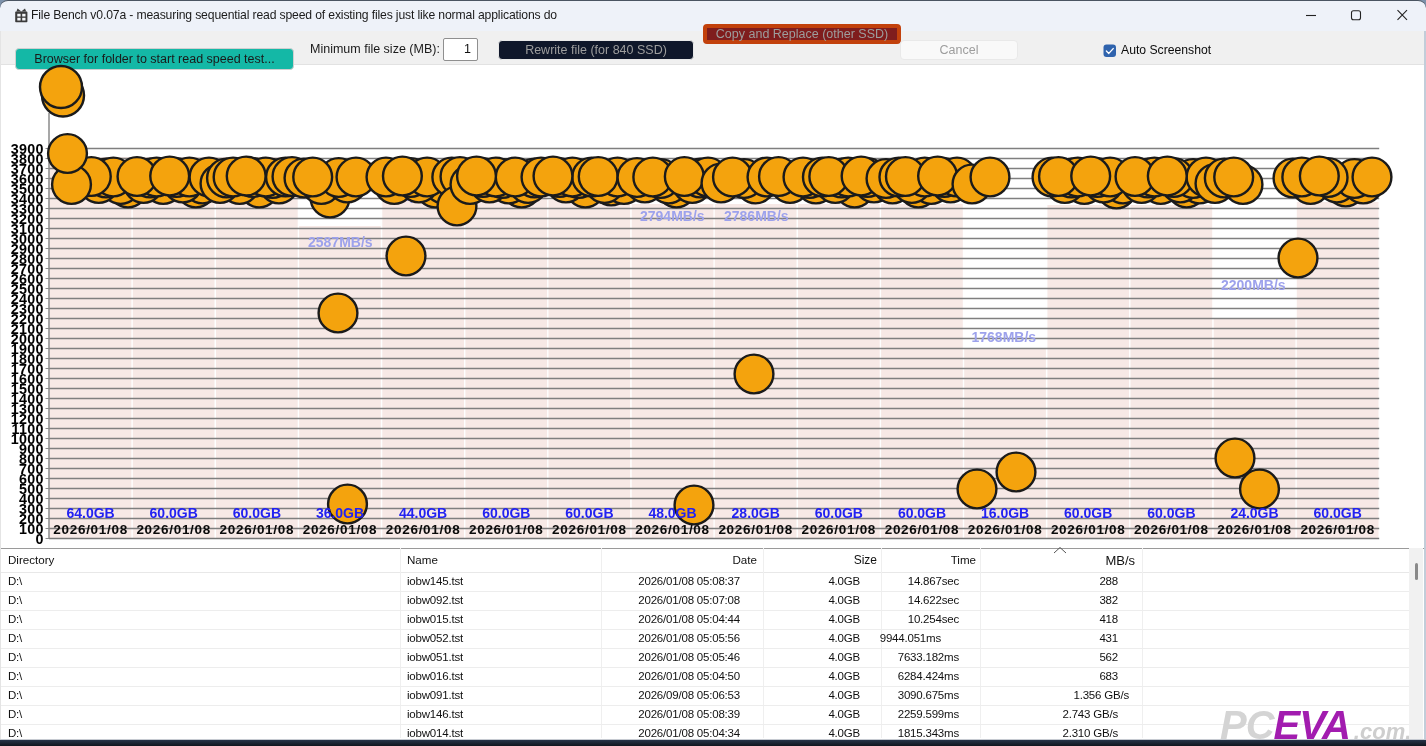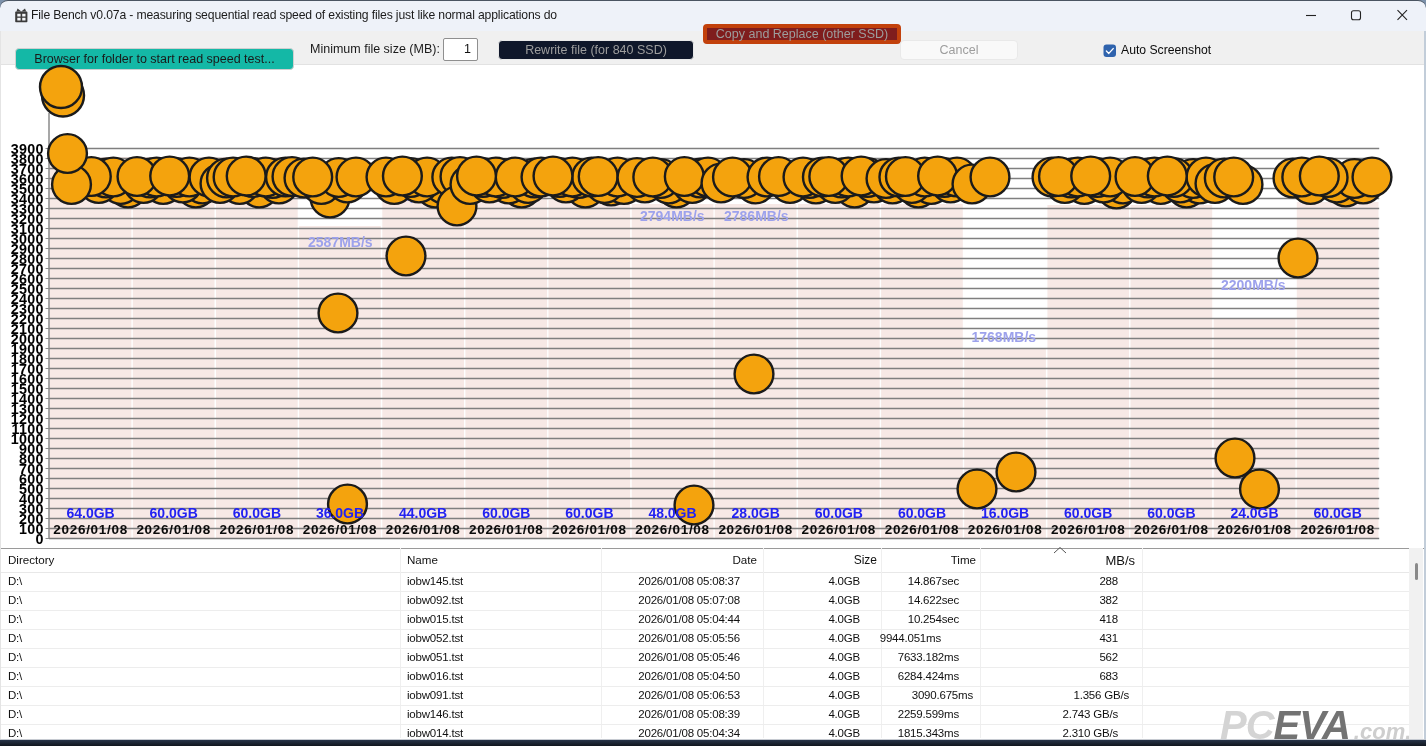--- a/index.html
+++ b/index.html
@@ -454,23 +454,23 @@
     <span style="left:407px">iobw016.tst</span>
     <span class="r" style="right:669px">2026/01/08 05:04:50</span>
     <span class="r" style="right:549px">4.0GB</span>
     <span class="r" style="right:450px">6284.424ms</span>
     <span class="r" style="right:291px">683</span>
   </div>
 <div style="position:absolute;left:0;top:685.8px;width:1409px;height:1px;background:#ededed"></div>
 <div class="row" style="top:685.8px">
     <span style="left:8px">D:\</span>
     <span style="left:407px">iobw091.tst</span>
-    <span class="r" style="right:669px">2026/01/08 05:06:53</span>
-    <span class="r" style="right:549px">4.0GB</span>
-    <span class="r" style="right:436px">3090.675ms</span>
+    <span class="r" style="right:669px">2026/09/08 05:06:53</span>
+    <span class="r" style="right:549px">4.0GB</span>
+    <span class="r" style="right:450px">3090.675ms</span>
     <span class="r" style="right:280px">1.356 GB/s</span>
   </div>
 <div style="position:absolute;left:0;top:704.8px;width:1409px;height:1px;background:#ededed"></div>
 <div class="row" style="top:704.8px">
     <span style="left:8px">D:\</span>
     <span style="left:407px">iobw146.tst</span>
     <span class="r" style="right:669px">2026/01/08 05:08:39</span>
     <span class="r" style="right:549px">4.0GB</span>
     <span class="r" style="right:450px">2259.599ms</span>
     <span class="r" style="right:291px">2.743 GB/s</span>
@@ -479,20 +479,20 @@
 <div class="row" style="top:723.8px">
     <span style="left:8px">D:\</span>
     <span style="left:407px">iobw014.tst</span>
     <span class="r" style="right:669px">2026/01/08 05:04:34</span>
     <span class="r" style="right:549px">4.0GB</span>
     <span class="r" style="right:450px">1815.343ms</span>
     <span class="r" style="right:291px">2.310 GB/s</span>
   </div>
 <div style="position:absolute;left:0;top:742.8px;width:1409px;height:1px;background:#ededed"></div>
 
-<div class="abs" style="left:1220px;top:703px;font-size:40px;font-weight:bold;font-style:italic;letter-spacing:-1px;white-space:nowrap"><span style="color:#d4d4d4">PC</span><span style="color:#737373">EVA</span><span style="font-size:22px;color:#cecece;letter-spacing:0;margin-left:4px">.com.cn</span></div>
+<div class="abs" style="left:1220px;top:703px;font-size:40px;font-weight:bold;font-style:italic;letter-spacing:-1px;white-space:nowrap"><span style="color:#d4d4d4">PC</span><span style="color:#a21caf">EVA</span><span style="font-size:22px;color:#cecece;letter-spacing:0;margin-left:4px">.com.cn</span></div>
 
 <div class="abs" style="left:1409px;top:548px;width:14px;height:198px;background:#f1f1f1"></div>
 <div class="abs" style="left:1414.5px;top:563px;width:3.5px;height:17px;background:#8a8a8a;border-radius:2px"></div>
 <div class="abs" style="left:1424px;top:31px;width:1.5px;height:715px;background:#c2cdd9"></div>
 <div class="abs" style="left:0;top:31px;width:1px;height:715px;background:#e4e4e4"></div>
 
 <div class="abs" style="left:0;top:740px;width:1426px;height:6px;background:linear-gradient(#273449,#10151d)"></div>
 <div class="abs" style="left:0;top:739px;width:1426px;height:1px;background:#c6cad1"></div>
 </body></html>

